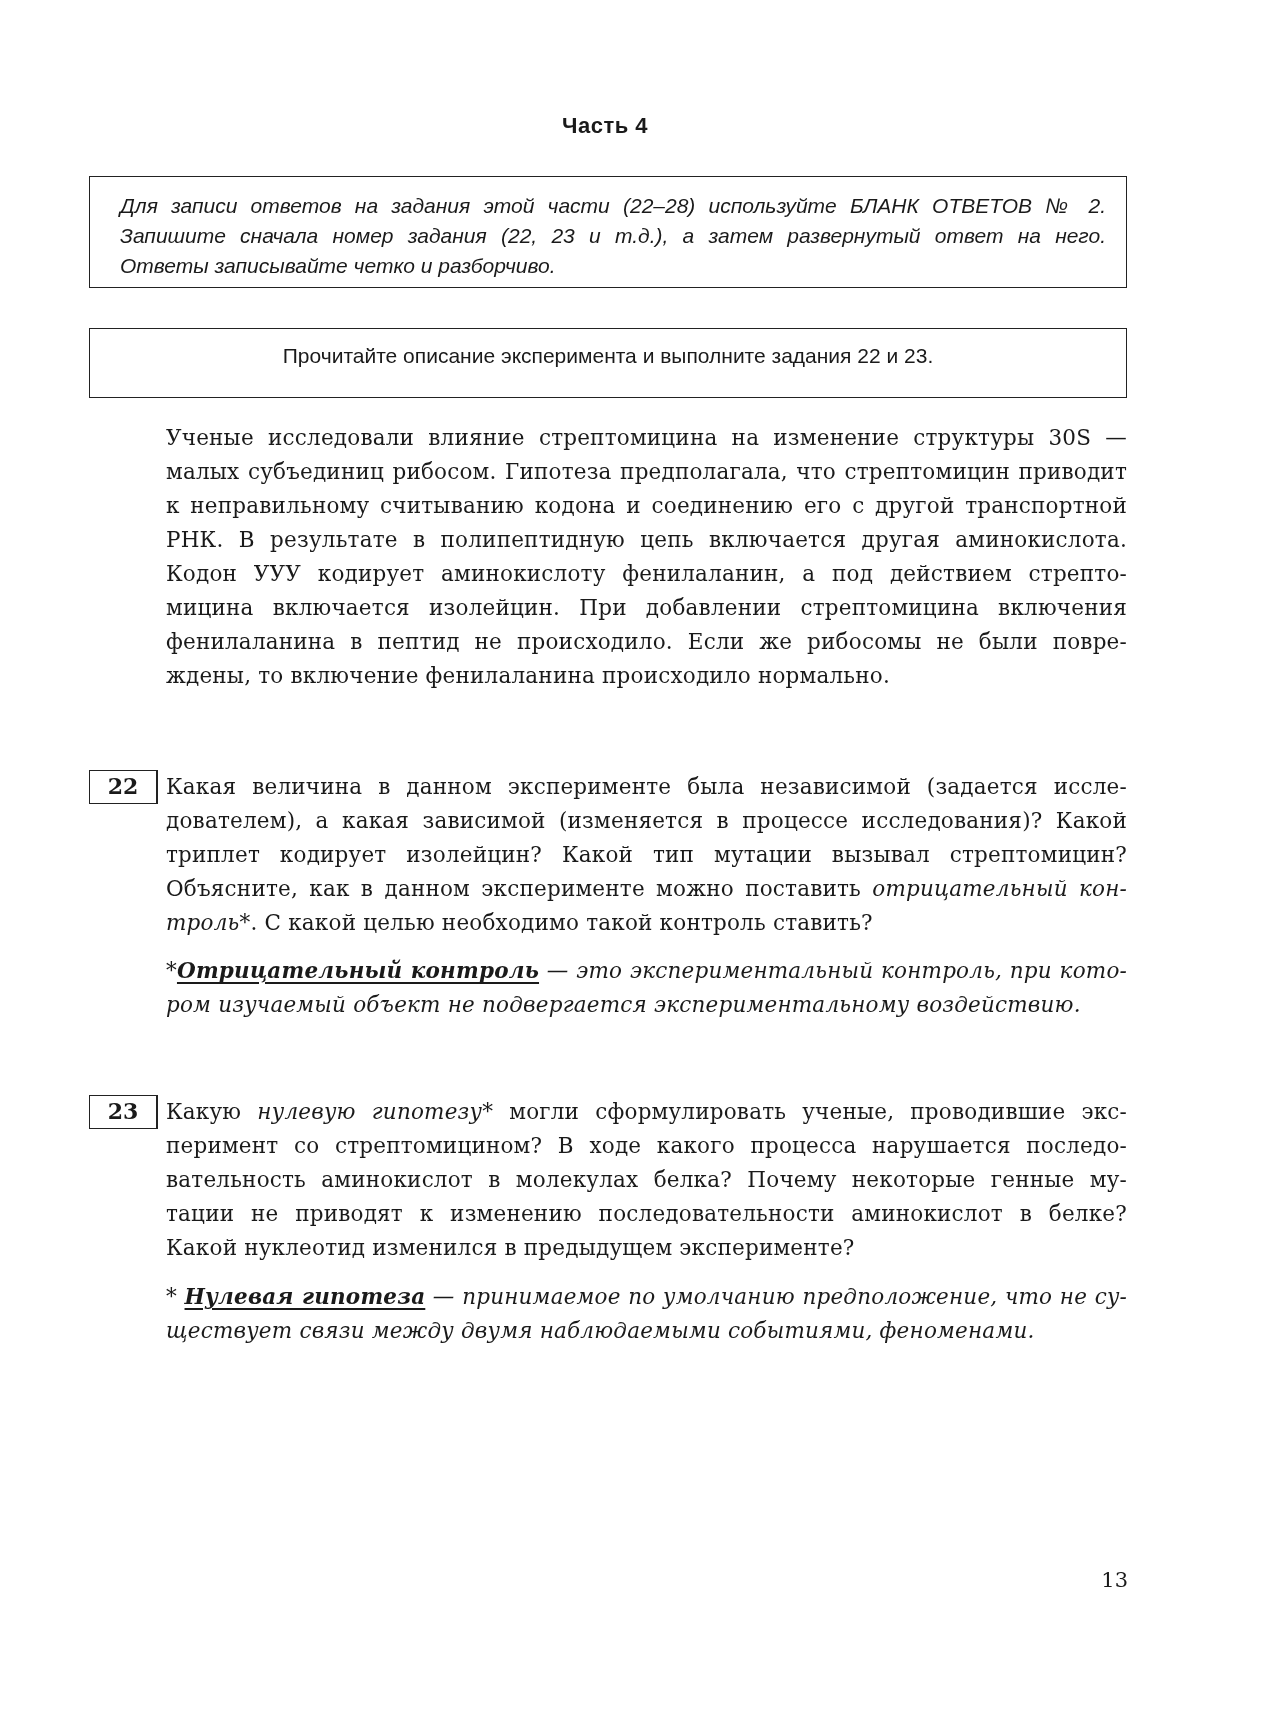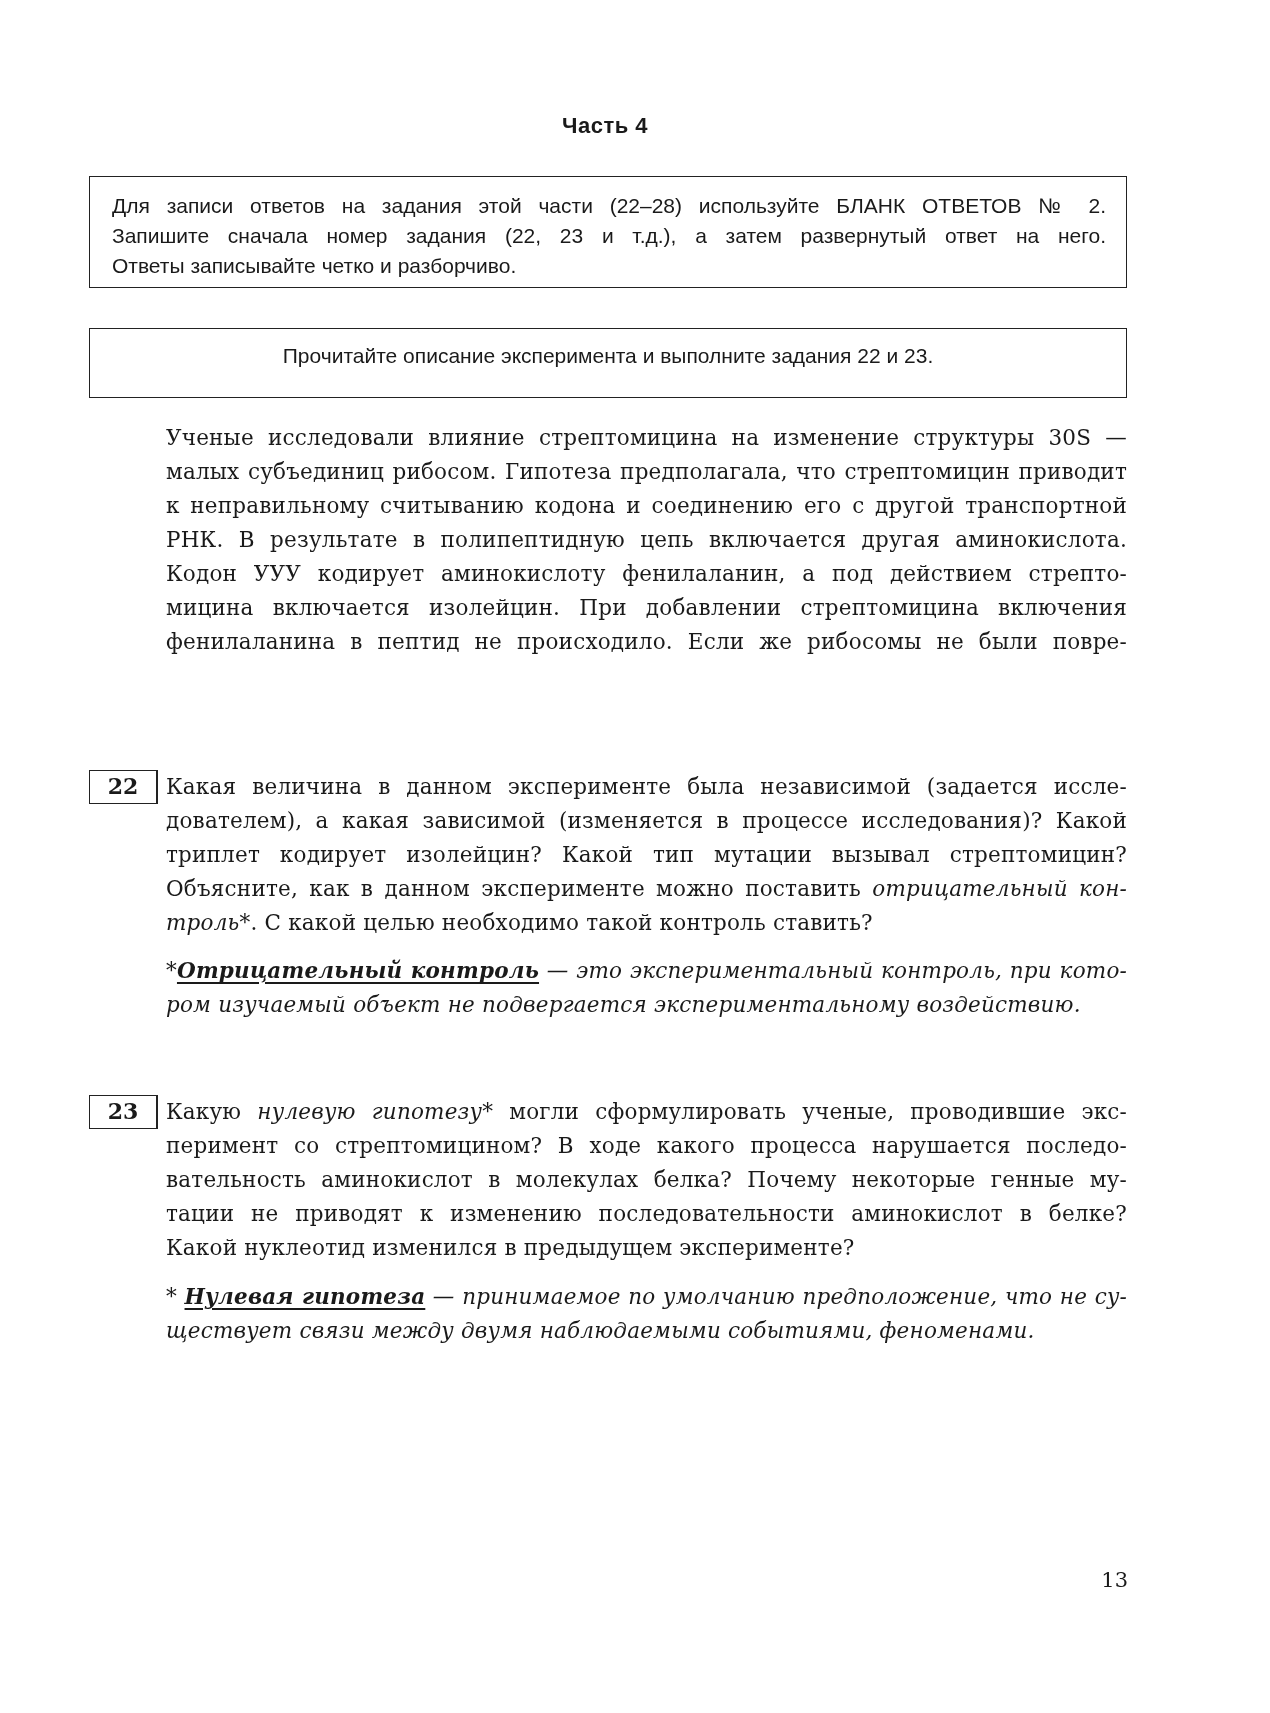--- a/index.html
+++ b/index.html
@@ -1,21 +1,21 @@
 <!DOCTYPE html>
 <html><head>
 <meta charset="utf-8">
 <style>
   html, body { margin:0; padding:0; background:#fff; }
   body { width:1270px; height:1713px; position:relative; color:#1a1a1a; overflow:hidden; }
   .sans { font-family: "Liberation Sans", "DejaVu Sans", sans-serif; }
   .serif { font-family: "DejaVu Serif", "Liberation Serif", serif; }
   #part-title { position:absolute; top:113px; left:0; width:1210px; text-align:center; font-weight:bold; font-size:22px; letter-spacing:0.5px; }
   .box { position:absolute; left:89px; width:1038px; border:1.5px solid #222; box-sizing:border-box; }
-  #instr-box { top:176px; height:112px; padding:14px 20px 0 22px; }
+  #instr-box { top:176px; height:112px; padding:14px 20px 0 30px;font-style:italic; }
   #instr-box .ln { font-size:21px; line-height:30px; text-align:justify; text-align-last:justify; white-space:nowrap; }
   #instr-box .ln.last { text-align-last:left; }
   #read-box { top:328px; height:70px; text-align:center; font-size:21px; line-height:53px; }
   .para { position:absolute; left:166px; width:961px; font-size:21.5px; }
   .para .ln { line-height:34px; height:34px; text-align:justify; text-align-last:justify; white-space:nowrap; letter-spacing:0.2px; }
   .para .ln.last { text-align-last:left; }
   .note .ln { font-style:italic; }
   .num-box { position:absolute; left:89px; width:69px; height:34px; border:1.5px solid #222; border-right-width:2px; box-sizing:border-box; text-align:center; font-weight:bold; font-size:22px; line-height:31px; }
   .u { text-underline-offset:4px; }
   .bu { font-weight:bold; text-decoration:underline; text-underline-offset:4px; font-style:italic; }
@@ -37,20 +37,21 @@
 </div>
 
 <div class="para serif" style="top:421px;">
   <div class="ln">Ученые исследовали влияние стрептомицина на изменение структуры 30S —</div>
   <div class="ln">малых субъединиц рибосом. Гипотеза предполагала, что стрептомицин приводит</div>
   <div class="ln">к неправильному считыванию кодона и соединению его с другой транспортной</div>
   <div class="ln">РНК. В результате в полипептидную цепь включается другая аминокислота.</div>
   <div class="ln">Кодон УУУ кодирует аминокислоту фенилаланин, а под действием стрепто-</div>
   <div class="ln">мицина включается изолейцин. При добавлении стрептомицина включения</div>
   <div class="ln">фенилаланина в пептид не происходило. Если же рибосомы не были повре-</div>
+  <div class="ln last">ждены, то включение фенилаланина происходило нормально.</div>
 </div>
 
 <div class="num-box serif" style="top:770px;">22</div>
 <div class="para serif" style="top:770px;">
   <div class="ln">Какая величина в данном эксперименте была независимой (задается иссле-</div>
   <div class="ln">дователем), а какая зависимой (изменяется в процессе исследования)? Какой</div>
   <div class="ln">триплет кодирует изолейцин? Какой тип мутации вызывал стрептомицин?</div>
   <div class="ln"><span>Объясните, как в данном эксперименте можно поставить </span><i class="u">отрицательный кон-</i></div>
   <div class="ln last"><i class="u">троль</i><span>*. С какой целью необходимо такой контроль ставить?</span></div>
 </div>

